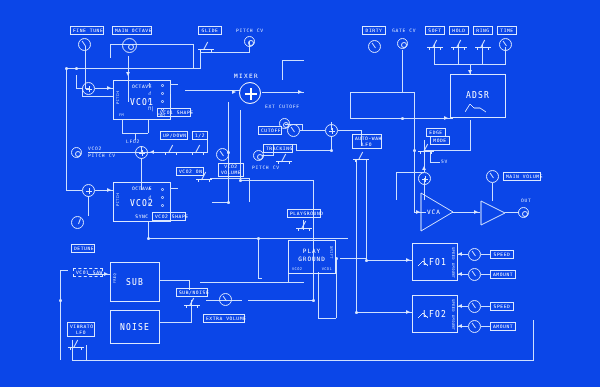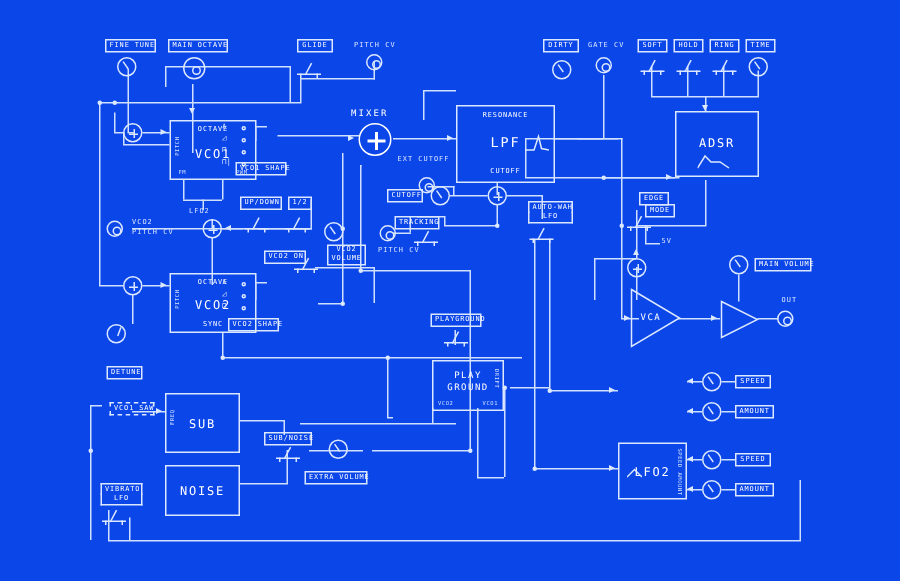--- a/index.html
+++ b/index.html
@@ -325,28 +325,20 @@
     <div class="pin" style="left:2px;"></div>
       <div class="pin" style="left:13px;"></div>
   </div>
 
   <div class="knob r20" style="left:216px;top:148px;"></div>
   <div class="tag" style="left:218px;top:163px;width:26px;line-height:6px;white-space:normal;">VCO2 VOLUME</div>
 
   <div class="knob r40" style="left:71px;top:216px;"></div>
   <div class="tag" style="left:71px;top:244px;width:24px;">DETUNE</div>
 
-  <div class="box" style="left:304px;top:70px;width:66px;height:52px;">
-    <div class="bx-title" style="top:4px;font-size:4.6px;letter-spacing:.6px;">RESONANCE</div>
-    <div class="bx-title" style="top:20px;font-size:9px;">LPF</div>
-    <div class="bx-title" style="bottom:4px;font-size:4.6px;letter-spacing:.6px;">CUTOFF</div>
-    <svg width="16" height="12" viewBox="0 0 16 12" style="position:absolute;right:3px;top:18px;">
-      <path d="M0 11 L6 11 L9 2 L11 10 L16 11" fill="none" stroke="#dce8ff" stroke-width="1"></path>
-    </svg>
-  </div>
 
   <div class="plain" style="left:265px;top:104px;">EXT CUTOFF</div>
   <div class="jack" style="left:279px;top:118px;"></div>
 
   <div class="tag" style="left:258px;top:126px;width:24px;">CUTOFF</div>
   <div class="knob r20" style="left:287px;top:124px;"></div>
 
   <div class="sum" style="left:325px;top:124px;"></div>
 
   <div class="tag" style="left:263px;top:144px;width:30px;">TRACKING</div>
@@ -477,20 +469,28 @@
 
   <div class="tag" style="left:67px;top:322px;width:28px;border-bottom:none;">VIBRATO</div>
   <div class="tag" style="left:67px;top:329px;width:28px;border-top:none;">LFO</div>
   <div class="sw" style="left:68px;top:338px;">
     <div class="base"></div>
       <div class="lev"></div>
     <div class="pin" style="left:2px;"></div>
       <div class="pin" style="left:13px;"></div>
   </div>
 
+  <div class="box" style="left:412px;top:243px;width:46px;height:38px;">
+    <div class="bx-title" style="top:14px;font-size:8px;">LFO1</div>
+    <svg width="10" height="7" viewBox="0 0 10 7" style="position:absolute;left:5px;top:16px;">
+      <path d="M0 6 L5 1 L10 6" fill="none" stroke="#dce8ff" stroke-width="1"></path>
+    </svg>
+    <div class="micro vert2" style="right:2px;top:3px;">SPEED</div>
+    <div class="micro vert2" style="right:2px;bottom:2px;">AMOUNT</div>
+  </div>
   <div class="knob r20" style="left:468px;top:248px;"></div>
   <div class="tag" style="left:490px;top:250px;width:24px;">SPEED</div>
   <div class="knob r20" style="left:468px;top:268px;"></div>
   <div class="tag" style="left:490px;top:270px;width:26px;">AMOUNT</div>
   <div class="wire h" style="left:458px;top:254px;width:10px;"></div>
   <div class="wire h" style="left:458px;top:274px;width:10px;"></div>
   <div class="wire h" style="left:481px;top:254px;width:9px;"></div>
   <div class="wire h" style="left:481px;top:274px;width:9px;"></div>
 
   <div class="box" style="left:412px;top:295px;width:46px;height:38px;">

